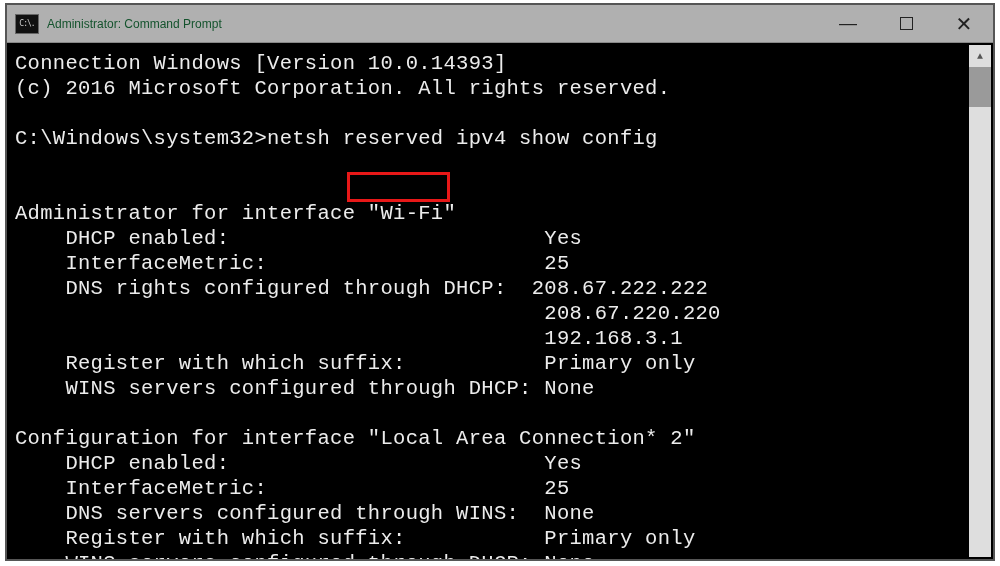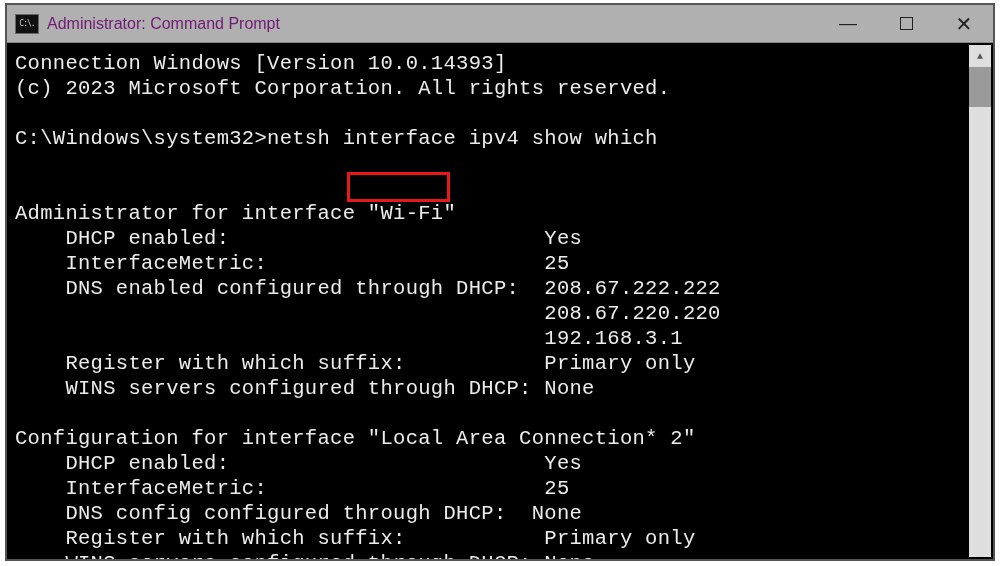--- a/index.html
+++ b/index.html
@@ -39,22 +39,22 @@
       display: flex;
       align-items: center;
       justify-content: center;
       color: #ccc;
       font-size: 8px;
       font-family: Consolas, monospace;
       letter-spacing: -1px;
     }
     .title-text {
       font-family: 'Segoe UI', sans-serif;
-      font-size: 16px;
-      color: #701a75;
+      font-size: 12px;
+      color: #14532d;
     }
     .controls {
       margin-left: auto;
       display: flex;
       height: 100%;
     }
     .ctrl-btn {
       width: 58px;
       height: 100%;
       display: flex;
@@ -121,38 +121,38 @@
     <div class="controls">
       <div class="ctrl-btn ctrl-min">—</div>
       <div class="ctrl-btn ctrl-max">
           <div class="square"></div>
         </div>
       <div class="ctrl-btn ctrl-close">✕</div>
     </div>
   </div>
 
   <div class="content"><span>Connection Windows [Version 10.0.14393]</span>
-<span>(c) 2023 Microsoft Corporation. All rights reserved.</span>
+<span>(c) 2016 Microsoft Corporation. All rights reserved.</span>
 
-<span>C:\Windows\system32&gt;</span><span>netsh interface ipv4 show which</span>
+<span>C:\Windows\system32&gt;</span><span>netsh reserved ipv4 show config</span>
 
 
 <span>Administrator for interface </span><span>"Wi-Fi"</span>
 <span>    DHCP enabled:                         Yes</span>
 <span>    InterfaceMetric:                      25</span>
-<span>    DNS enabled configured through DHCP:  208.67.222.222</span>
+<span>    DNS rights configured through DHCP:  208.67.222.222</span>
 <span>                                          208.67.220.220</span>
 <span>                                          192.168.3.1</span>
 <span>    Register with which suffix:           Primary only</span>
 <span>    WINS servers configured through DHCP: None</span>
 
 <span>Configuration for interface "Local Area Connection* 2"</span>
 <span>    DHCP enabled:                         Yes</span>
 <span>    InterfaceMetric:                      25</span>
-<span>    DNS config configured through DHCP:  None</span>
+<span>    DNS servers configured through WINS:  None</span>
 <span>    Register with which suffix:           Primary only</span>
 <span>    WINS servers configured through DHCP: None</span>
     <div class="highlight-box" style="left:340px; top:129px; width:103px; height:30px;"></div>
   </div>
 
   <div class="scrollbar">
     <div class="scroll-arrow top">▲</div>
     <div class="scroll-thumb"></div>
   </div>
 </div>

